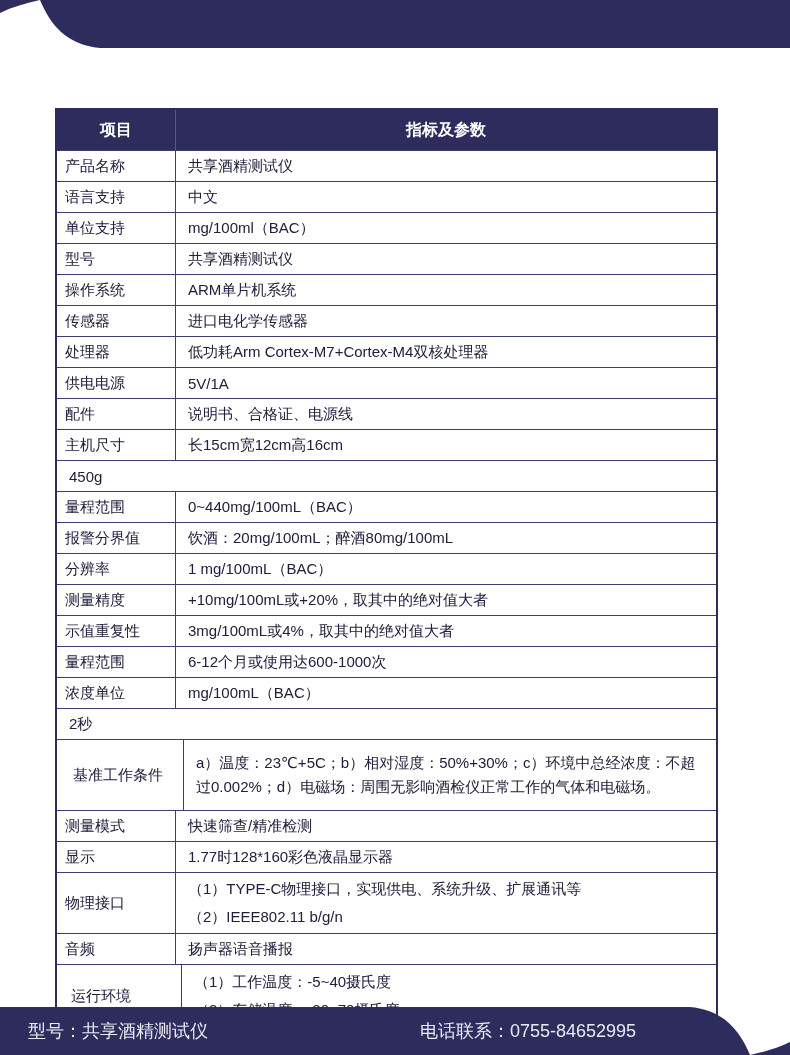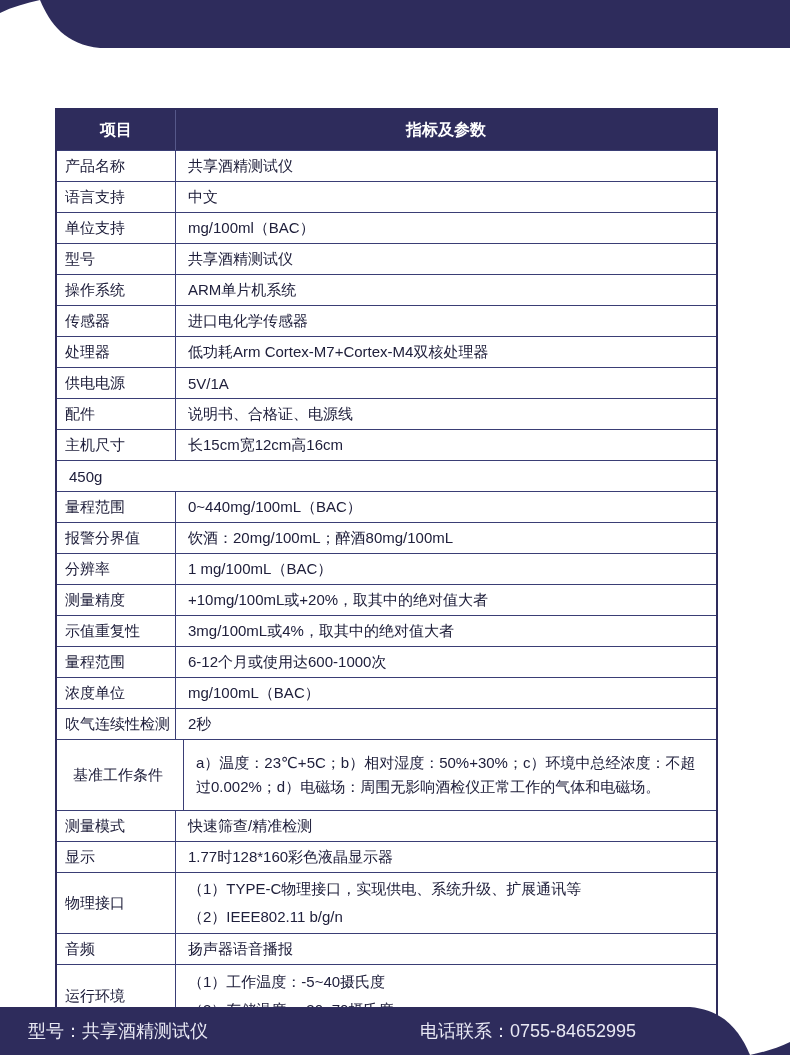--- a/index.html
+++ b/index.html
@@ -46,21 +46,21 @@
     display:flex;align-items:center;
     padding-left:8px;border-right:1px solid #3a3e75;
   }
   .t-row .cell-value{
     display:flex;flex-direction:column;justify-content:center;
     padding-left:12px;padding-right:8px;
   }
   .t-row.h30{height:30px;}
   .t-row.h70{height:70px;padding-left:8px;}
   .t-row.h60{height:60px;}
-  .t-row.h62{height:62px;}
+  .t-row.h62{height:62px;padding-left:6px;}
   .wrap-value{line-height:24px;}
   .line{line-height:28px;}
   
   .footer-text{
     position:absolute;left:0;bottom:0;width:790px;height:48px;
     display:flex;align-items:center;
     color:#e9e9f4;font-size:18px;
   }
   .footer-model{position:absolute;left:28px;}
   .footer-phone{position:absolute;left:420px;}
@@ -150,21 +150,20 @@
     </div>
     <div class="t-row h30">
       <div class="cell-label col-label">量程范围</div>
       <div class="cell-value col-value">6-12个月或使用达600-1000次</div>
     </div>
     <div class="t-row h30">
       <div class="cell-label col-label">浓度单位</div>
       <div class="cell-value col-value">mg/100mL（BAC）</div>
     </div>
     <div class="t-row h30">
-      <div class="cell-label col-label">吹气连续性检测</div>
       <div class="cell-value col-value">2秒</div>
     </div>
     <div class="t-row h70">
       <div class="cell-label col-label">基准工作条件</div>
       <div class="cell-value col-value wrap-value">a）温度：23℃+5C；b）相对湿度：50%+30%；c）环境中总经浓度：不超过0.002%；d）电磁场：周围无影响酒检仪正常工作的气体和电磁场。</div>
     </div>
     <div class="t-row h30">
       <div class="cell-label col-label">测量模式</div>
       <div class="cell-value col-value">快速筛查/精准检测</div>
     </div>

